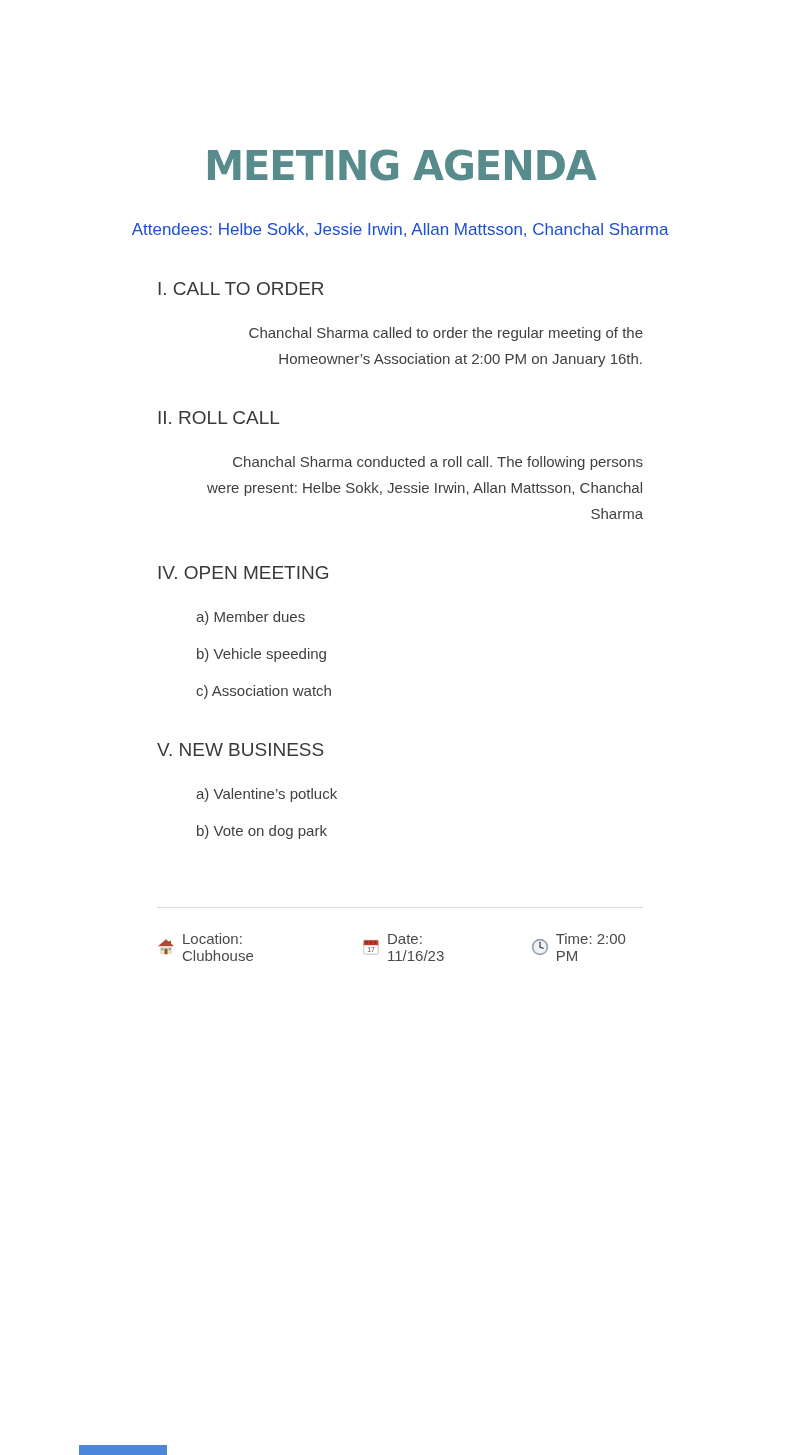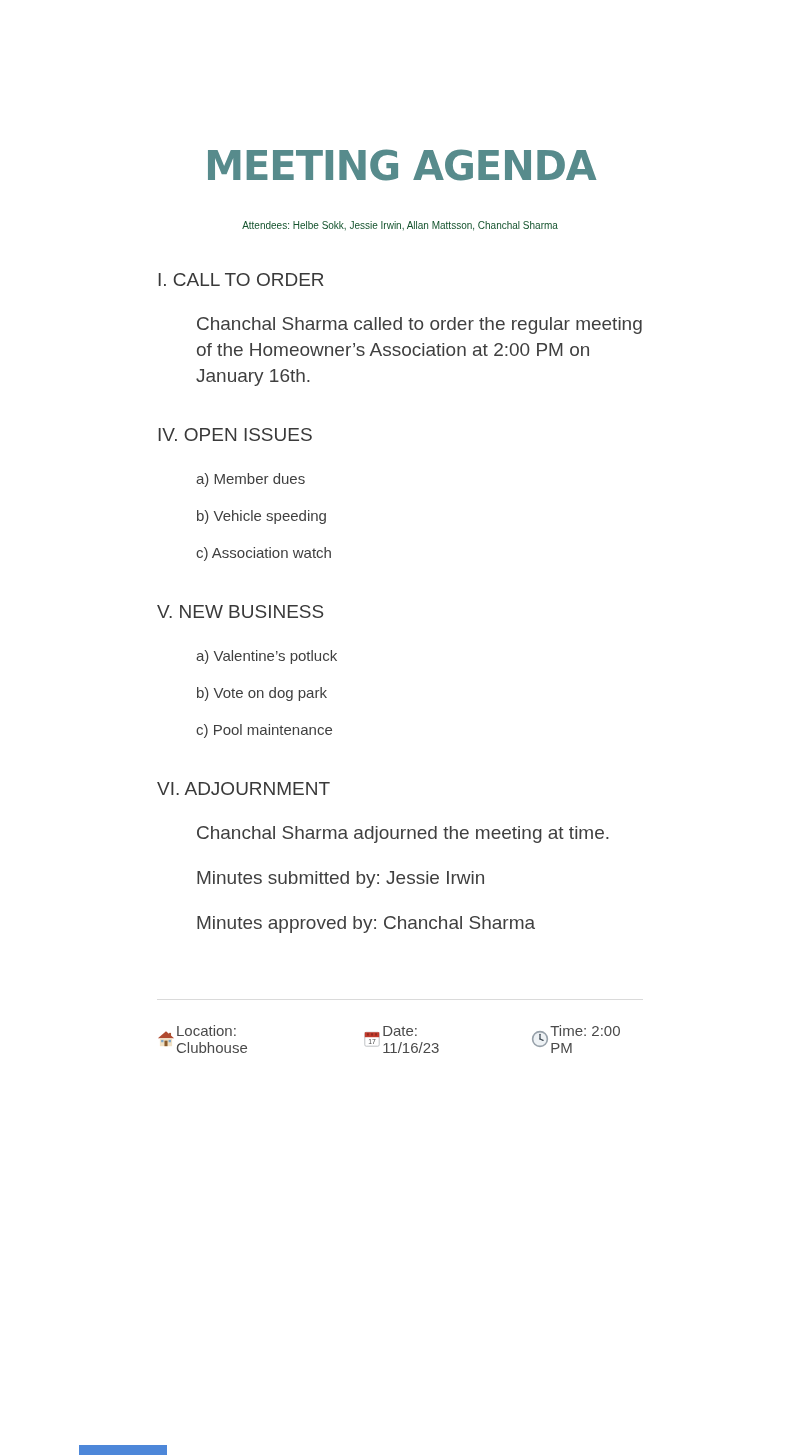--- a/index.html
+++ b/index.html
@@ -20,38 +20,39 @@
     font-family: "DejaVu Sans", "Liberation Sans", sans-serif;
     font-weight: bold;
     font-size: 40px;
     line-height: 1.2;
     letter-spacing: -1px;
     color: var(--title, #578b8c);
   }
   .attendees {
     margin: 30px 0 0 0;
     text-align: center;
-    font-size: 10px;
-    color: #14532d;
+    font-size: 17px;
+    color: #1d4ed8;
   }
   main.doc-body { margin-top: 38px; }
   .section { margin: 0 78px 35px 78px; }
   .section-heading {
     margin: 0 0 20px 0;
     font-size: 19px;
     line-height: 22px;
     font-weight: normal;
     color: var(--heading, #3a3a3a);
   }
   .section p.body-par {
     margin: 0 0 19px 39px;
     max-width: 572px;
-    font-size: 19px;
+    font-size: 15px;
     line-height: 26px;
     color: var(--body_text, #404040);
+    text-align: right;
   }
   .agenda-list { margin: 0; padding: 0; list-style: none; }
   .agenda-list li {
     margin: 0 0 11px 39px;
     font-size: 15px;
     line-height: 26px;
     color: var(--body_text, #404040);
   }
   footer.doc-footer { margin-top: 63px; }
   .footer-divider {
@@ -61,21 +62,21 @@
   }
   .footer-row {
     display: flex;
     justify-content: flex-end;
     align-items: center;
     gap: 56px;
     margin: 22px 78px 0 78px;
     font-size: 15px;
     color: var(--footer_text, #4a4a4a);
   }
-  .footer-item { display: flex; align-items: center; gap: 1px; }
+  .footer-item { display: flex; align-items: center; gap: 7px; }
   .footer-item svg { display: block; }
   .progress-bar {
     position: absolute;
     left: 0;
     bottom: 0;
     width: 88px;
     height: 10px;
     background: var(--progress_bar, #4d87d9);
   }
 </style>
@@ -89,46 +90,43 @@
     <p class="attendees">Attendees: Helbe Sokk, Jessie Irwin, Allan Mattsson, Chanchal Sharma</p>
   </header>
 
   <main class="doc-body">
 
     <section class="section">
       <h2 class="section-heading">I. CALL TO ORDER</h2>
       <p class="body-par">Chanchal Sharma called to order the regular meeting of the Homeowner’s Association at 2:00 PM on January 16th.</p>
     </section>
 
+    <section class="section">
+      <h2 class="section-heading">II. ROLL CALL</h2>
+      <p class="body-par">Chanchal Sharma conducted a roll call. The following persons were present: Helbe Sokk, Jessie Irwin, Allan Mattsson, Chanchal Sharma</p>
+    </section>
 
 
     <section class="section">
-      <h2 class="section-heading">IV. OPEN ISSUES</h2>
+      <h2 class="section-heading">IV. OPEN MEETING</h2>
       <ul class="agenda-list">
         <li>a) Member dues</li>
         <li>b) Vehicle speeding</li>
         <li>c) Association watch</li>
       </ul>
     </section>
 
     <section class="section">
       <h2 class="section-heading">V. NEW BUSINESS</h2>
       <ul class="agenda-list">
         <li>a) Valentine’s potluck</li>
         <li>b) Vote on dog park</li>
-        <li>c) Pool maintenance</li>
       </ul>
     </section>
 
-    <section class="section">
-      <h2 class="section-heading">VI. ADJOURNMENT</h2>
-      <p class="body-par">Chanchal Sharma adjourned the meeting at time.</p>
-      <p class="body-par">Minutes submitted by: Jessie Irwin</p>
-      <p class="body-par">Minutes approved by: Chanchal Sharma</p>
-    </section>
 
   </main>
 
   <footer class="doc-footer">
     <div class="footer-divider"></div>
     <div class="footer-row">
 
       <div class="footer-item">
         <span>
           <svg width="18" height="18" viewBox="0 0 20 20" aria-hidden="true">

